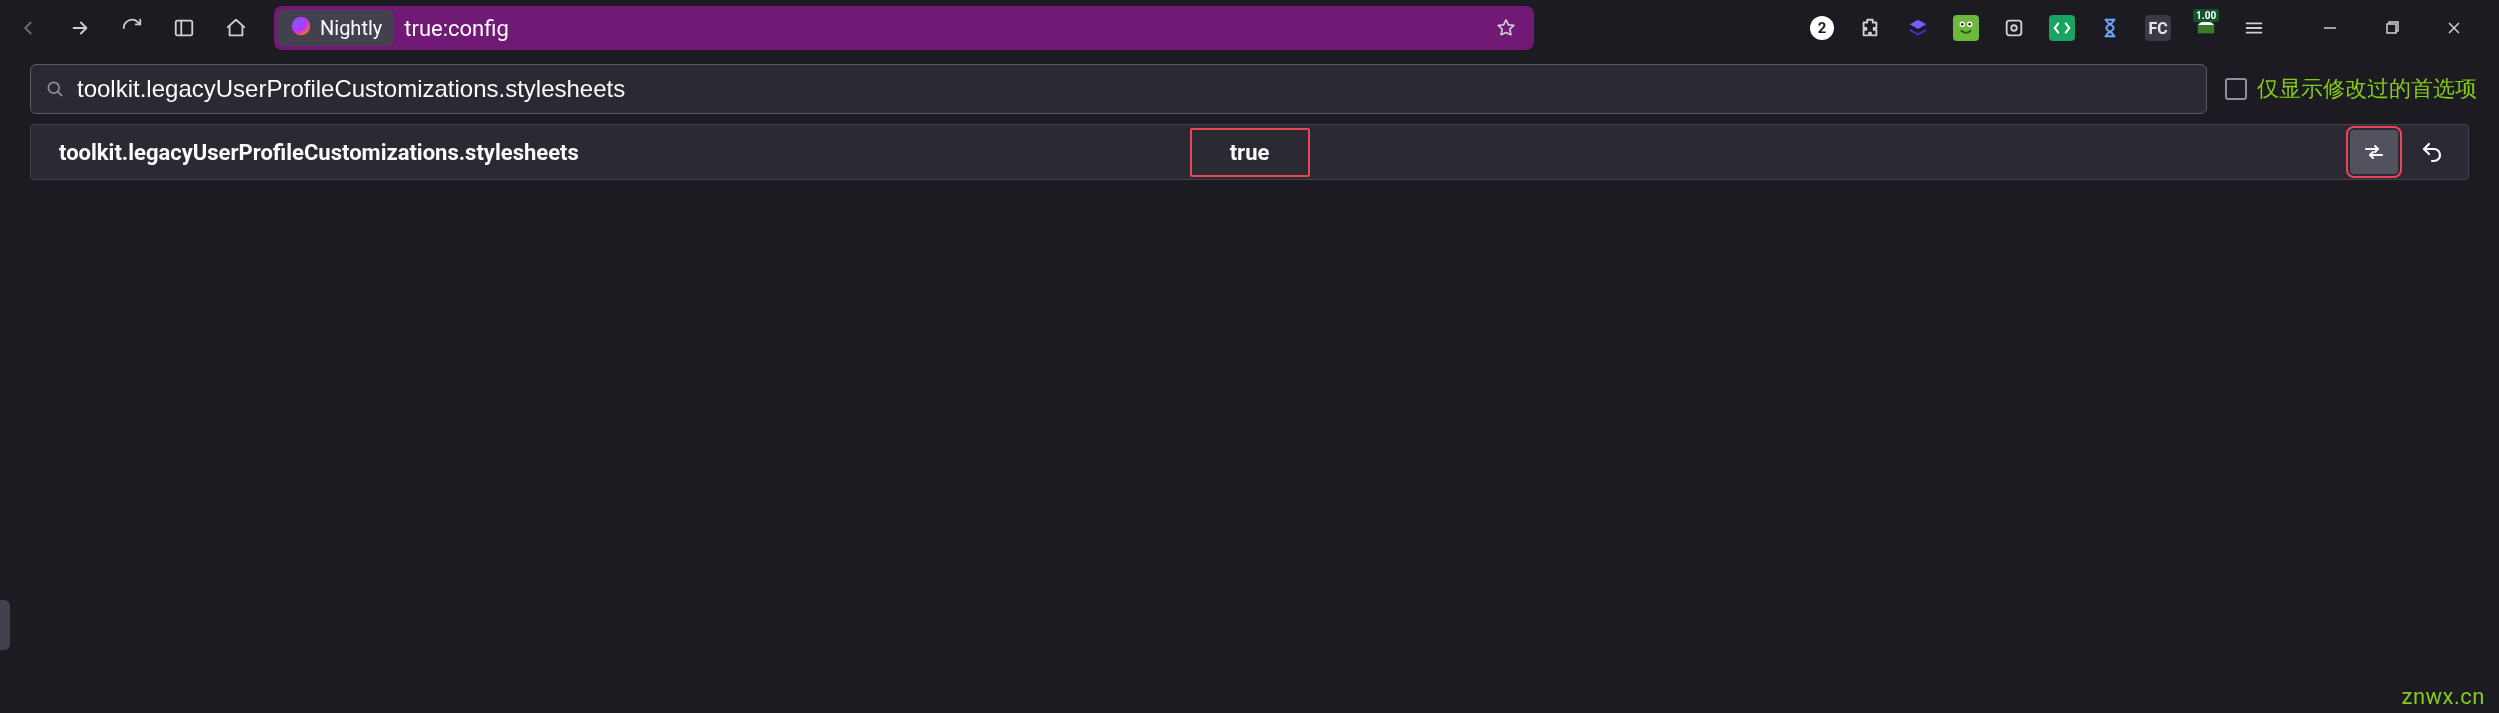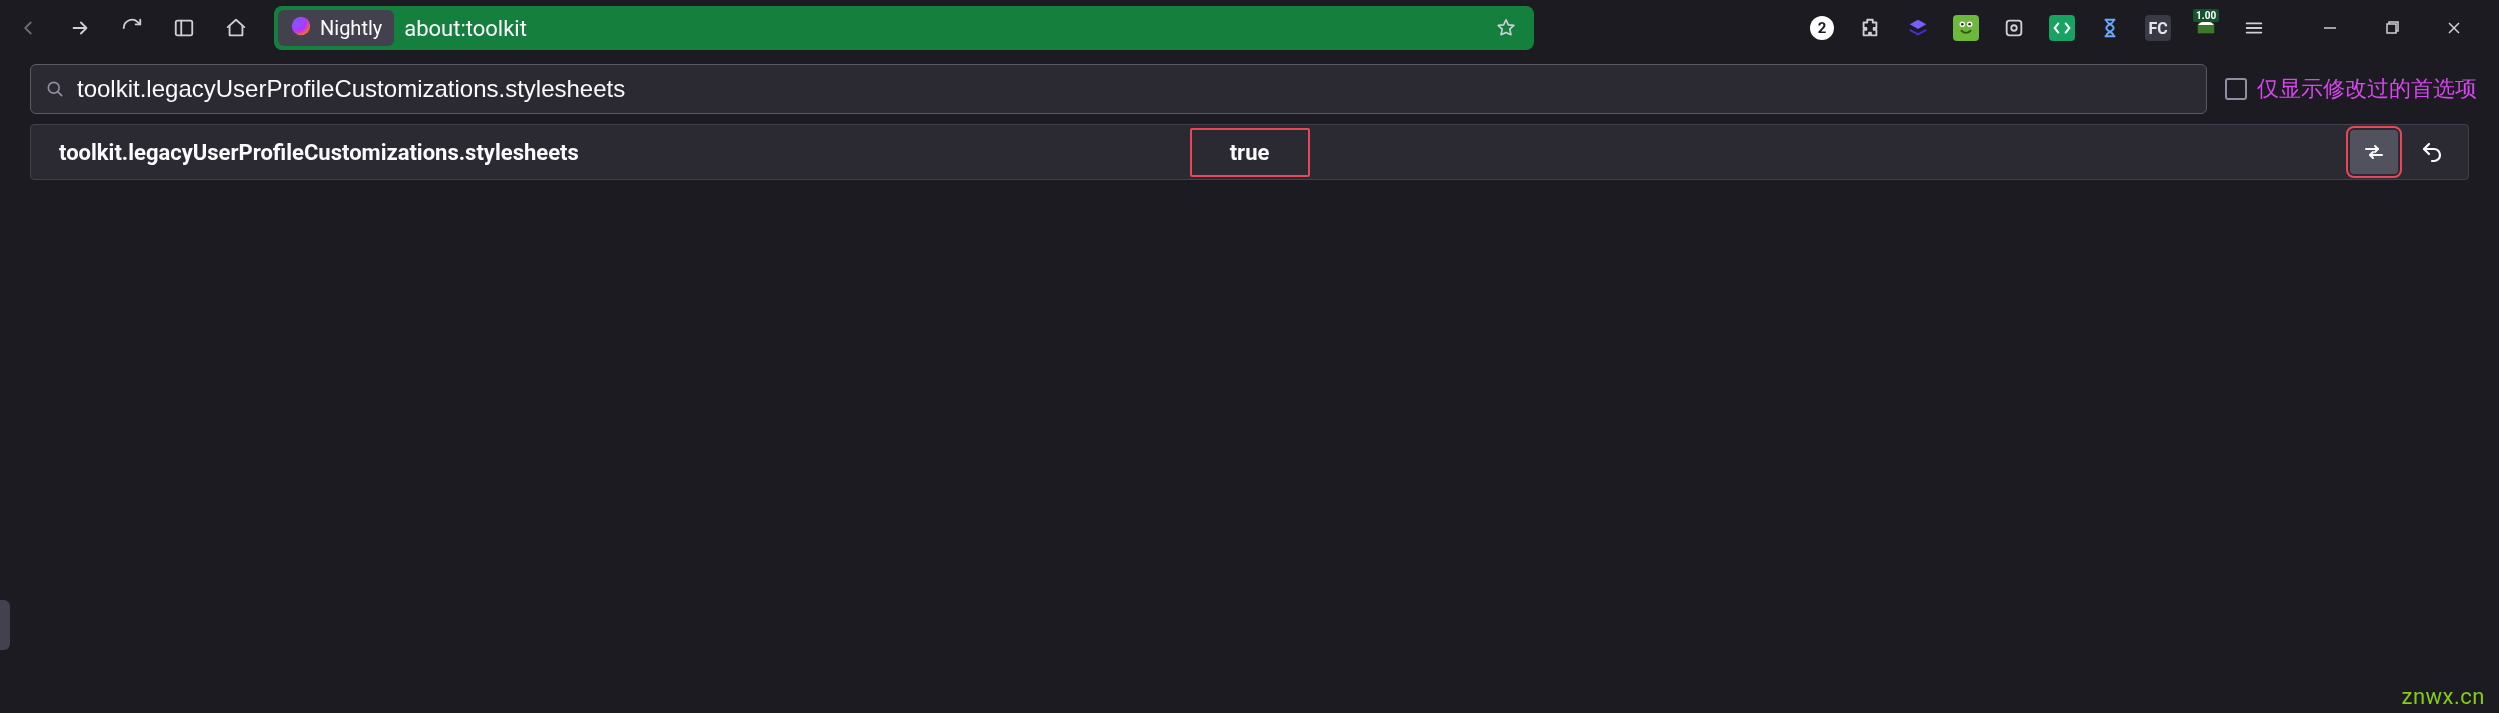--- a/index.html
+++ b/index.html
@@ -42,21 +42,21 @@
   }
   .tb-btn svg { width: 22px; height: 22px; }
   .tb-btn.dim { color: #6b6b76; }
 
   .urlbar {
     display: flex;
     align-items: center;
     flex: 0 0 auto;
     width: 1260px;
     height: 44px;
-    background: #15803d;
+    background: #701a75;
     border-radius: 8px;
     margin-left: 8px;
     padding: 0 8px 0 0;
     overflow: hidden;
   }
   .identity-pill {
     display: flex;
     align-items: center;
     gap: 8px;
     background: #42414d;
@@ -146,21 +146,21 @@
     border: none;
     outline: none;
     color: #fbfbfe;
     font-size: 24px;
   }
   .modified-only {
     display:flex;
     align-items:center;
     gap: 10px;
     font-size: 22px;
-    color:#d946ef;
+    color:#84cc16;
     white-space:nowrap;
     padding-right: 6px;
   }
   .checkbox {
     width: 22px;
     height: 22px;
     border: 2px solid #8f8f9d;
     border-radius: 3px;
     background: transparent;
   }
@@ -291,21 +291,21 @@
                   <stop offset="0%" stop-color="#7a5cff"></stop>
                   <stop offset="60%" stop-color="#b833ff"></stop>
                   <stop offset="100%" stop-color="#ff7a00"></stop>
                 </radialGradient>
               </defs>
               <circle cx="12" cy="12" r="10" fill="url(#gff)"></circle>
             </svg>
         </span>
         <span>Nightly</span>
       </div>
-      <span class="url-text">about:toolkit</span>
+      <span class="url-text">true:config</span>
       <div class="star-btn">
         <svg viewBox="0 0 24 24" width="22" height="22" fill="none" stroke="currentColor" stroke-width="1.8" stroke-linejoin="round" stroke-linecap="round">
             <path d="M12 3l2.6 5.6 6 .6-4.5 4.1 1.3 6L12 16.9 6.6 19.3l1.3-6L3.4 9.2l6-.6L12 3z"></path>
           </svg>
       </div>
     </div>
 
     <div class="toolbar-right">
       <div class="ext-btn">
         <span style="width:24px;height:24px;border-radius:50%;background:#fff;color:#1c1b22;display:flex;align-items:center;justify-content:center;font-weight:700;font-size:15px;">2</span>

